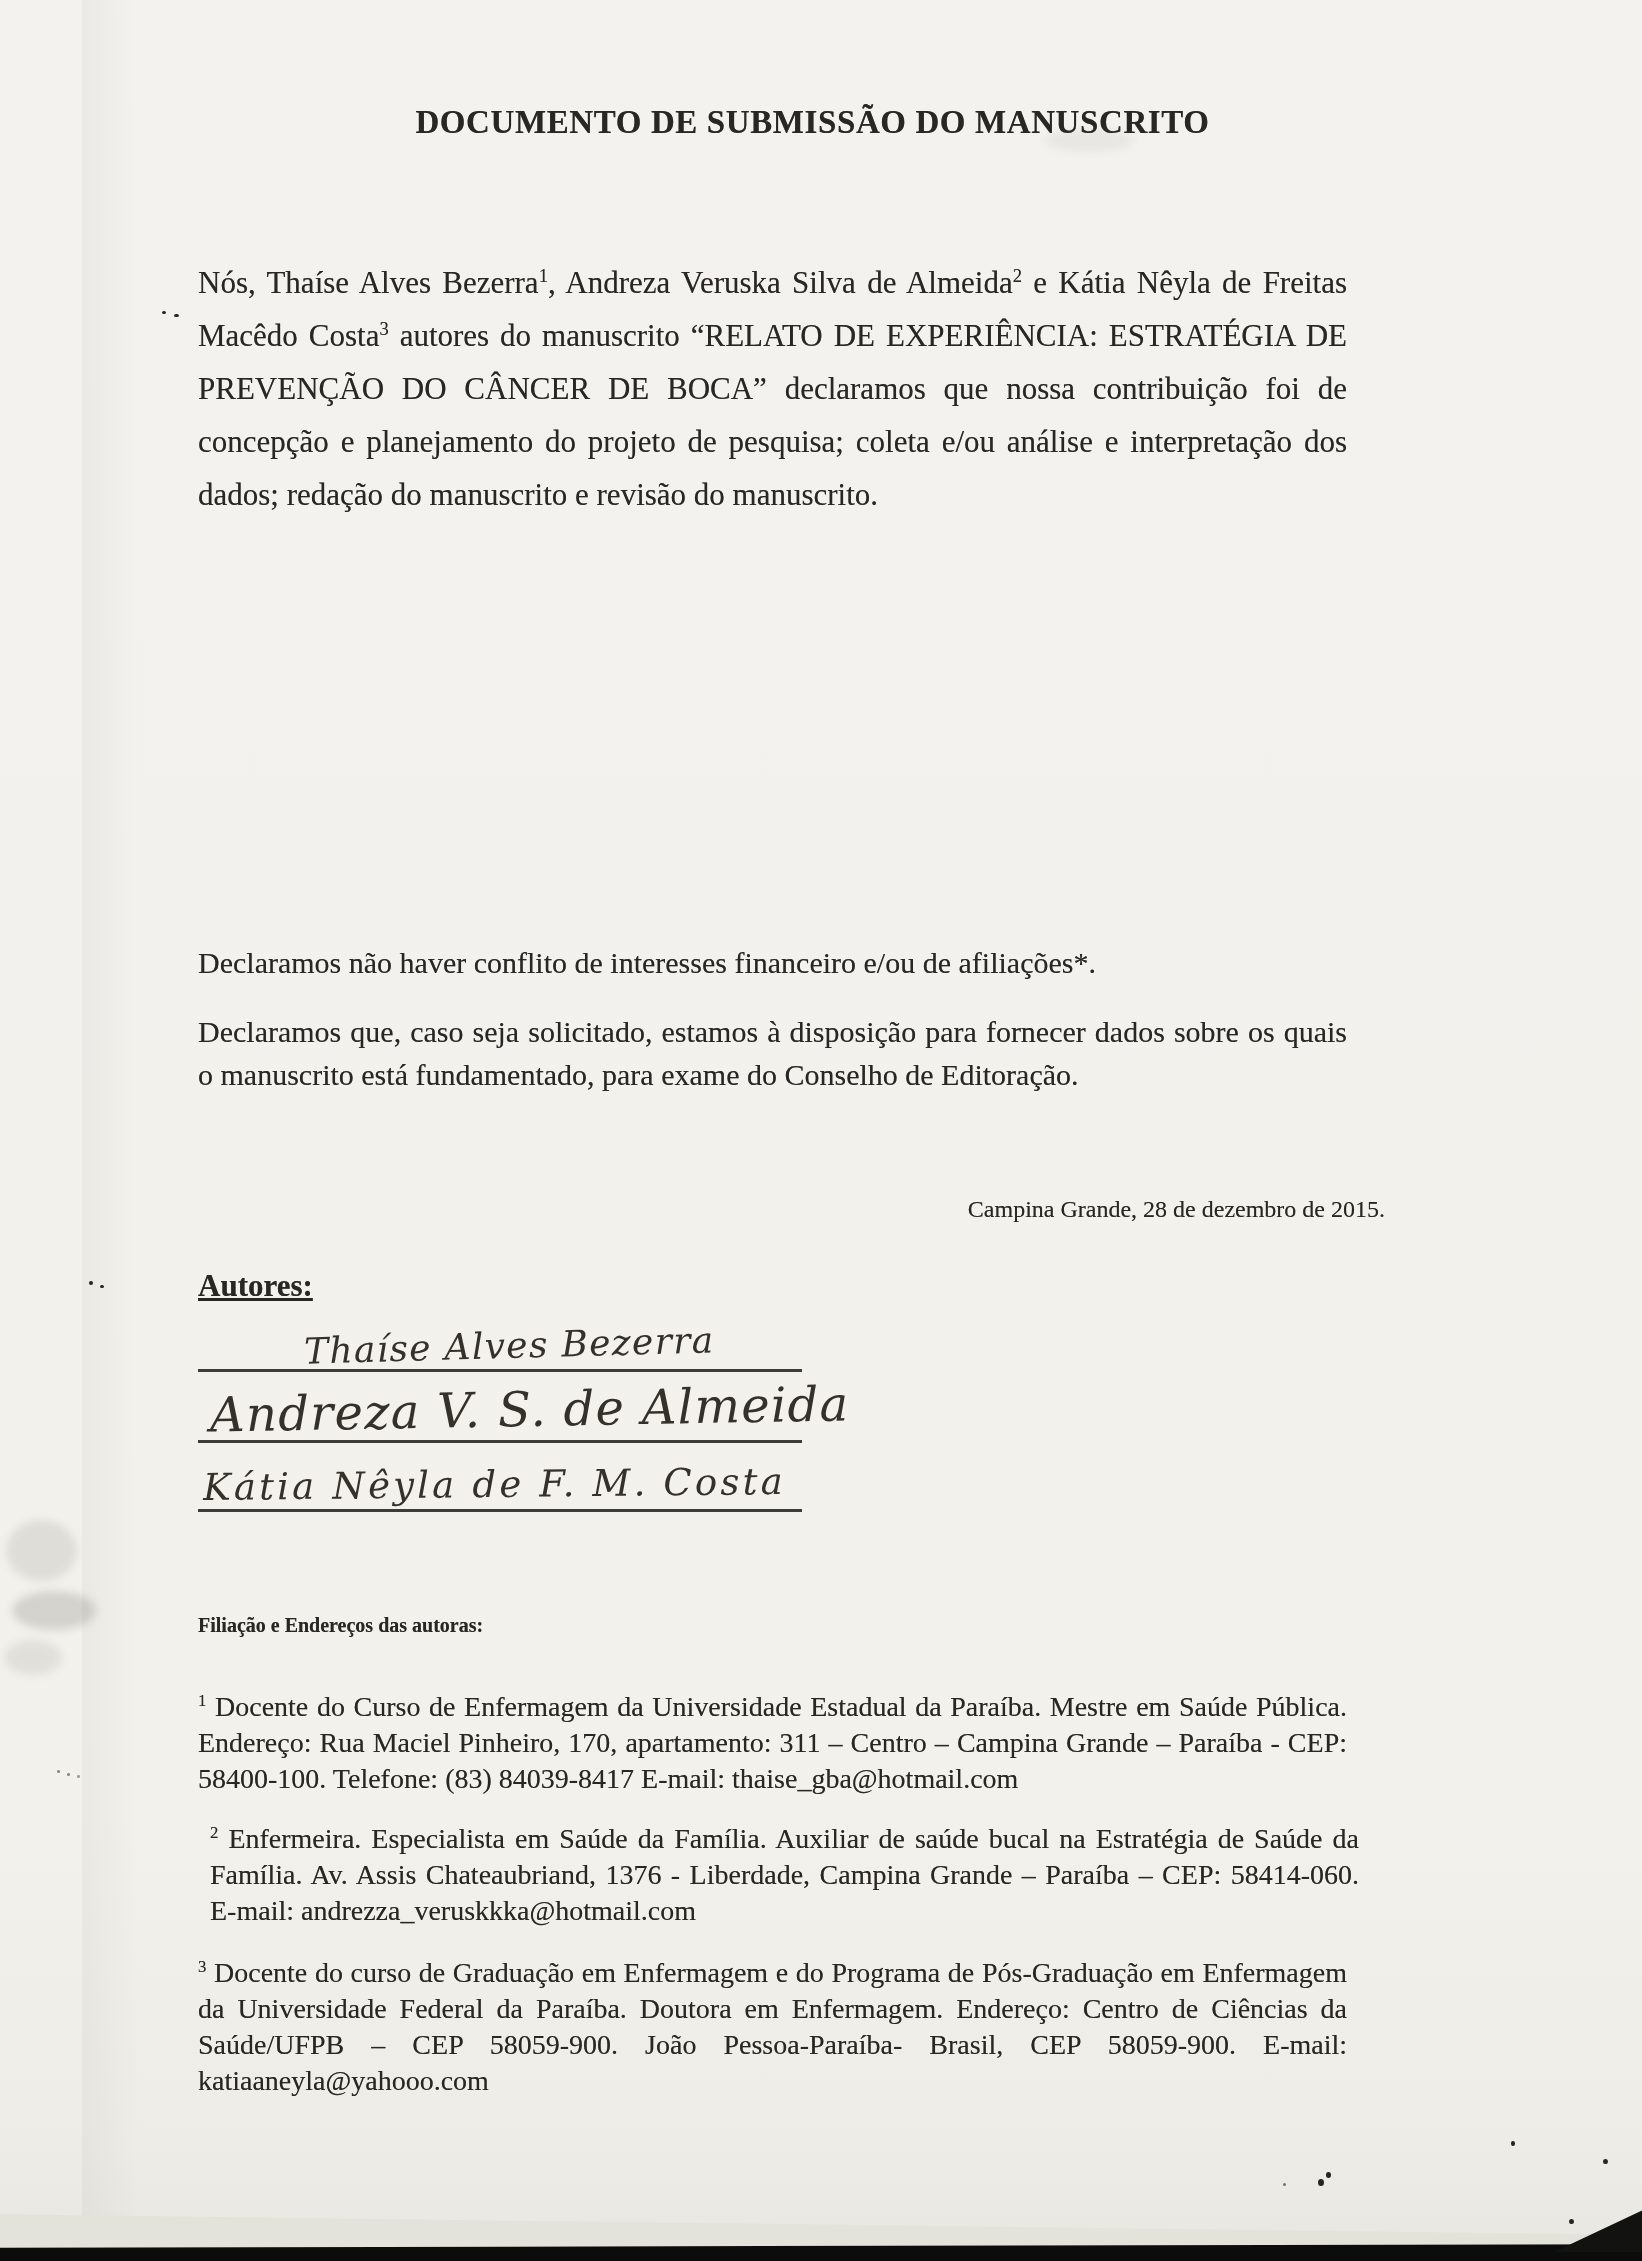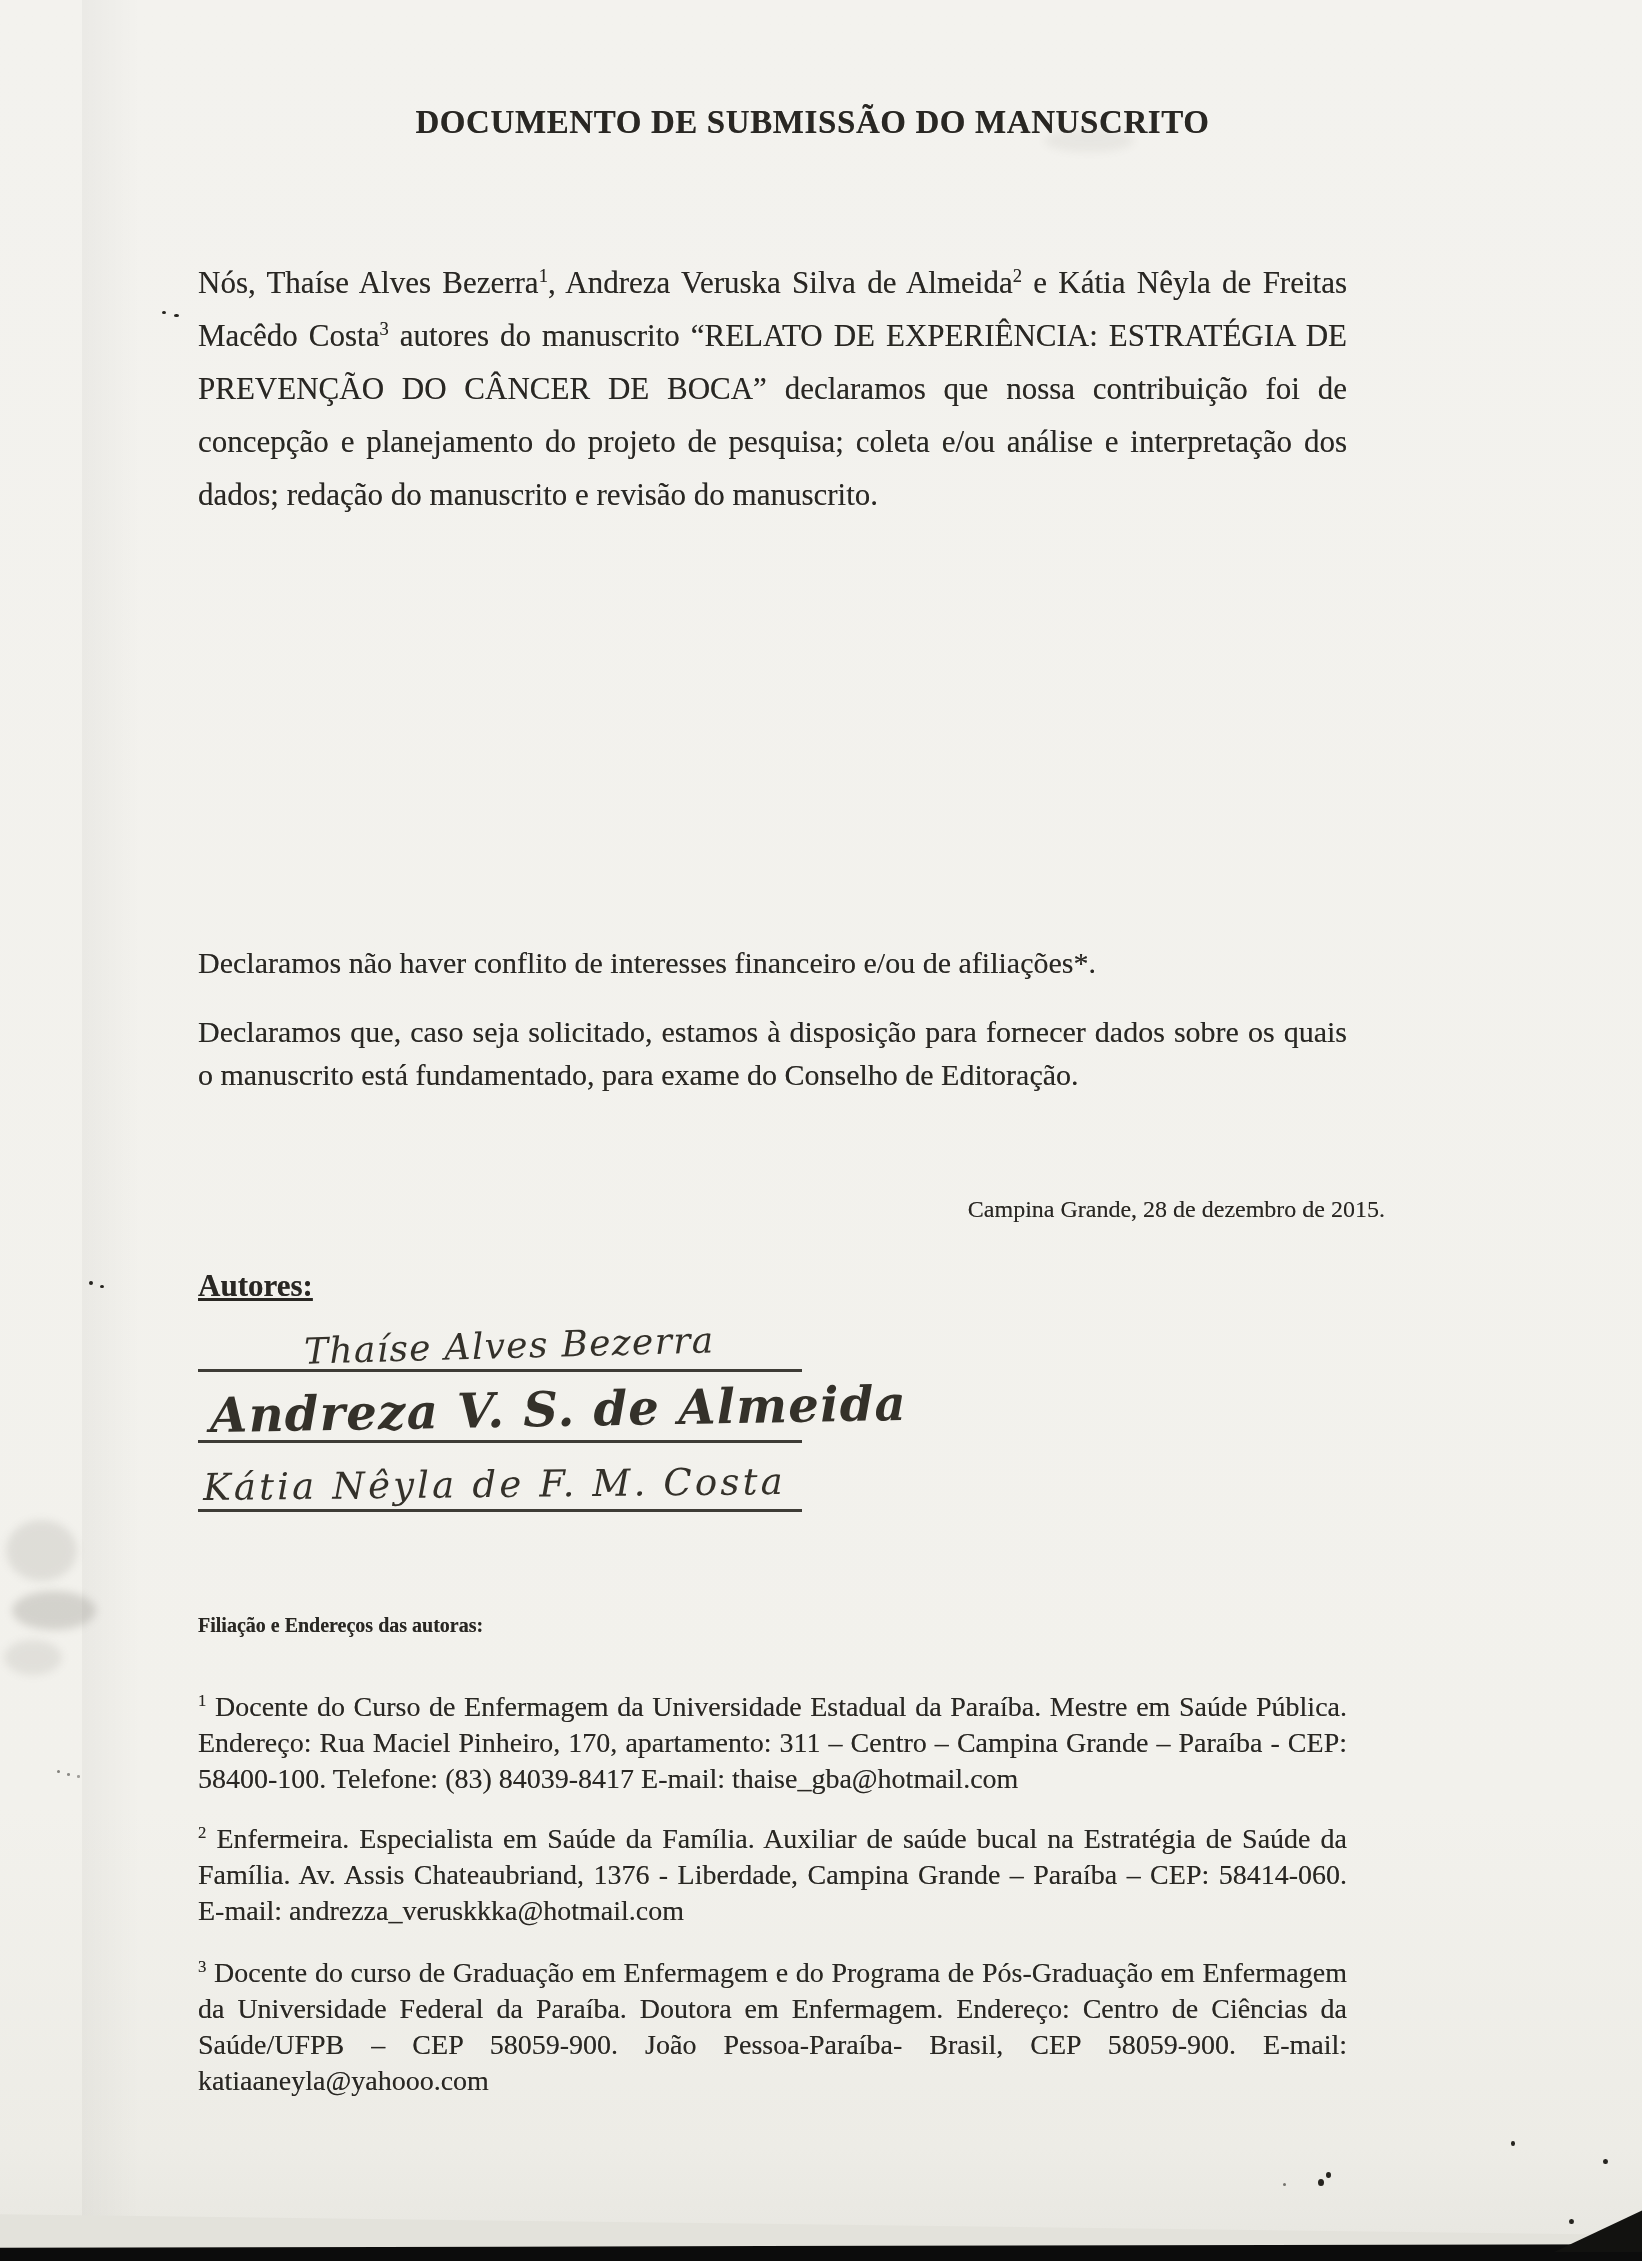--- a/index.html
+++ b/index.html
@@ -40,34 +40,34 @@
     position:absolute;left:198px;width:604px;
     border-bottom:3.2px solid #3e3c36;
   }
   .sig .name{
     position:absolute;bottom:2.6px;white-space:nowrap;
     font-family:"DejaVu Serif", serif;font-style:italic;
     color:#34312a;letter-spacing:1.3px;
   }
   .sig1{top:1301px;height:68px;}
   .sig1 .name{left:106px;font-size:36px;transform:rotate(-1.6deg);}
-  .sig2{top:1371px;height:69px;font-weight:bold;}
+  .sig2{top:1371px;height:69px;}
   .sig2 .name{left:11.6px;font-size:48px;transform:rotate(-1deg);}
   .sig3{top:1443px;height:66px;}
   .sig3 .name{left:5.2px;font-size:37px;transform:rotate(-0.6deg);letter-spacing:3.2px;}
   .affil-heading{
     position:absolute;left:198px;top:1614px;
     font-weight:bold;font-size:20px;
   }
   .footnote{
     position:absolute;left:198px;width:1149px;
     text-align:justify;font-size:28px;line-height:36px;
   }
   .fn1{top:1689px;}
-  .fn2{top:1821px;}
+  .fn2{top:1821px;margin-left:12px;}
   .fn3{top:1955px;}
   
   .fold{
     position:absolute;top:0;left:82px;width:58px;height:100%;
     background:linear-gradient(90deg,rgba(0,0,0,0.035),rgba(0,0,0,0));
   }
   .edge-shade{
     position:absolute;left:0;top:2196px;width:1643px;height:52px;
     background:#e3e2db;
     clip-path:polygon(0 35%,100% 75%,100% 100%,0 100%);

